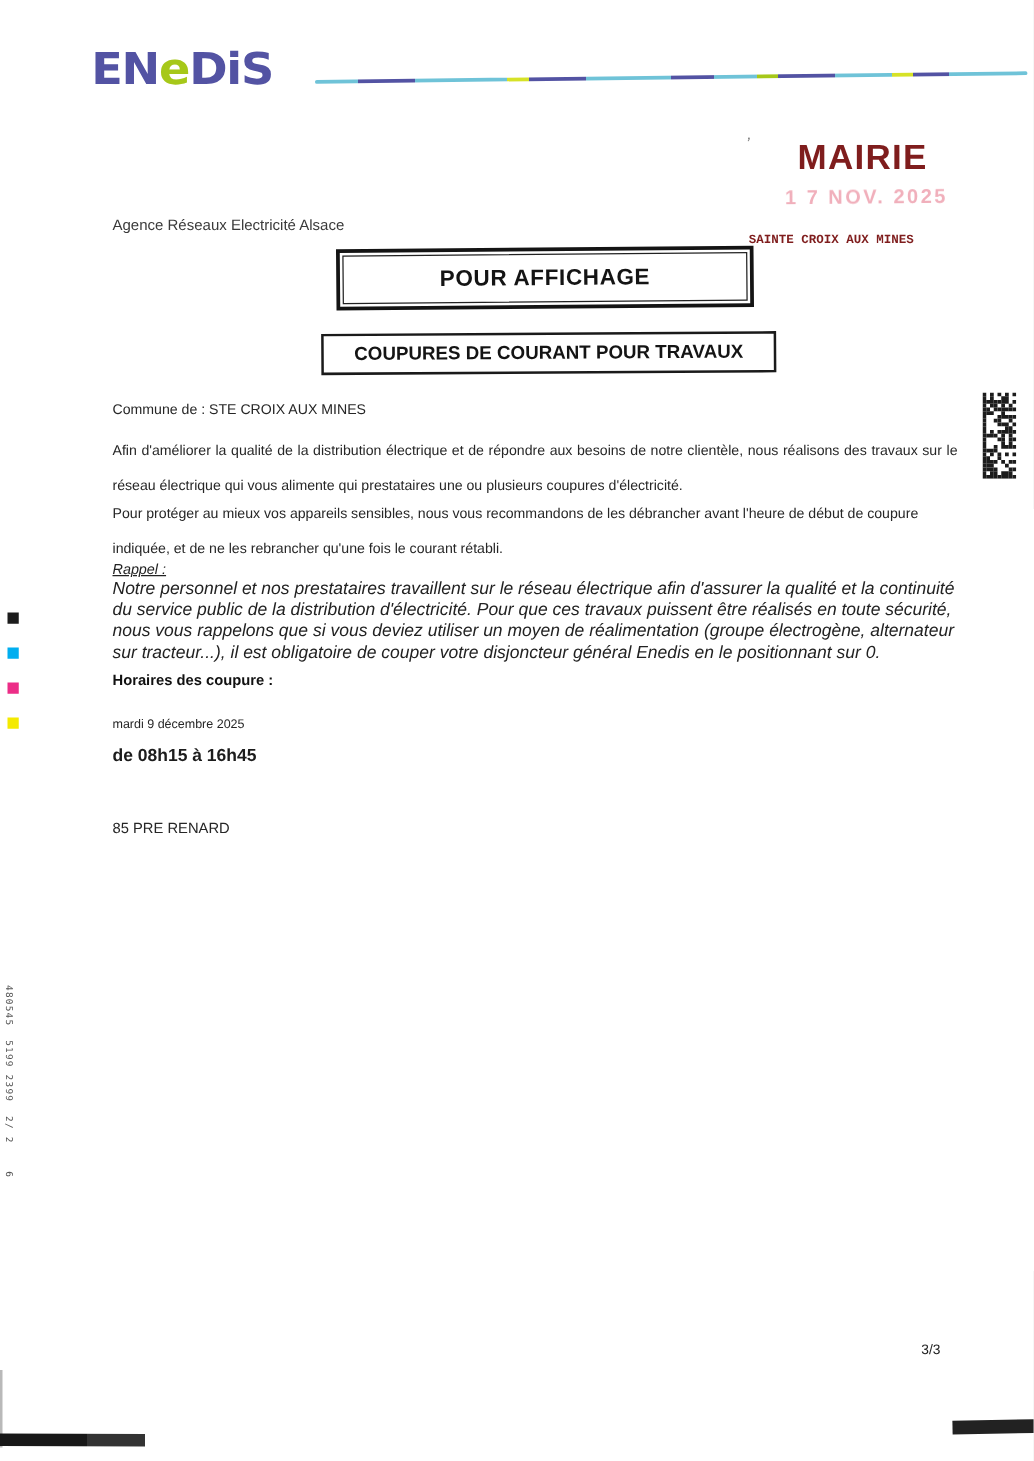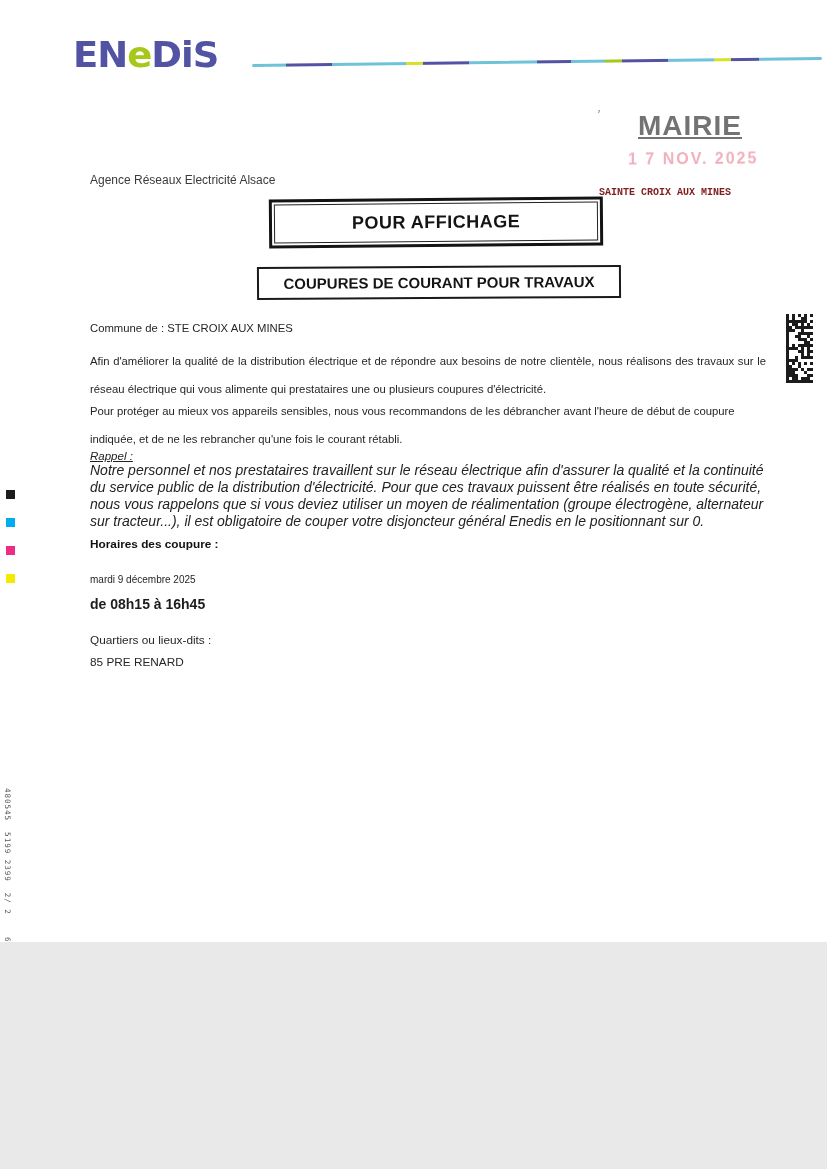--- a/index.html
+++ b/index.html
@@ -1,21 +1,21 @@
 <!DOCTYPE html>
 <html><head>
 <meta charset="utf-8">
 <style>
   * { margin: 0; padding: 0; box-sizing: border-box; }
   html, body { background: #e9e9e9; }
   body { font-family: "Liberation Sans", sans-serif; }
 
   .page {
     position: relative;
-    width: 827px; height: 942px;
+    width: 827px; height: 1169px;
     background: #ffffff;
     margin: 0 auto;
     overflow: hidden;
     color: #2b2b2b;
   }
 
   
   .logo {
     position: absolute; left: 73px; top: 34px;
     font-weight: 800; font-size: 37px; letter-spacing: -1px;
@@ -38,22 +38,21 @@
   }
 
   
   .stamp-mark {
     position: absolute; left: 597px; top: 107px;
     font-size: 13px; color: #777; transform: rotate(12deg);
   }
   .stamp-title {
     position: absolute; left: 638px; top: 110px;
     font-size: 28px; font-weight: 700; letter-spacing: 1px;
-    color: #737373;
-    text-decoration: underline;
+    color: #7f1d1d;
   }
   .stamp-date {
     position: absolute; left: 628px; top: 150px;
     font-size: 16px; font-weight: 700; letter-spacing: 2px;
     color: #e87f92; opacity: 0.62; filter: blur(0.4px);
     transform: rotate(-0.5deg);
     white-space: nowrap;
   }
   .stamp-city {
     position: absolute; left: 599px; top: 187px;
@@ -291,21 +290,20 @@
       </svg></div>
 
   <div class="bodytext commune">Commune de : STE CROIX AUX MINES</div>
   <div class="bodytext para1">Afin d'améliorer la qualité de la distribution électrique et de répondre aux besoins de notre clientèle, nous réalisons des travaux sur le réseau électrique qui vous alimente qui prestataires une ou plusieurs coupures d'électricité.</div>
   <div class="bodytext para2">Pour protéger au mieux vos appareils sensibles, nous vous recommandons de les débrancher avant l'heure de début de coupure indiquée, et de ne les rebrancher qu'une fois le courant rétabli.</div>
   <div class="bodytext rappel-label">Rappel :</div>
   <div class="bodytext rappel-text">Notre personnel et nos prestataires travaillent sur le réseau électrique afin d'assurer la qualité et la continuité du service public de la distribution d'électricité. Pour que ces travaux puissent être réalisés en toute sécurité, nous vous rappelons que si vous deviez utiliser un moyen de réalimentation (groupe électrogène, alternateur sur tracteur...), il est obligatoire de couper votre disjoncteur général Enedis en le positionnant sur 0.</div>
   <div class="bodytext horaires">Horaires des coupure :</div>
   <div class="bodytext outage-date">mardi 9 décembre 2025</div>
   <div class="bodytext outage-time">de 08h15 à 16h45</div>
-  <div class="bodytext quartiers-label">Quartiers ou lieux-dits :</div>
   <div class="bodytext quartiers-value">85 PRE RENARD</div>
 
   <div class="regmark reg-black"></div>
   <div class="regmark reg-cyan"></div>
   <div class="regmark reg-magenta"></div>
   <div class="regmark reg-yellow"></div>
 
   <div class="vertical-code">480545  5199 2399  2/ 2    6</div>
 
   <div class="page-number">3/3</div>

